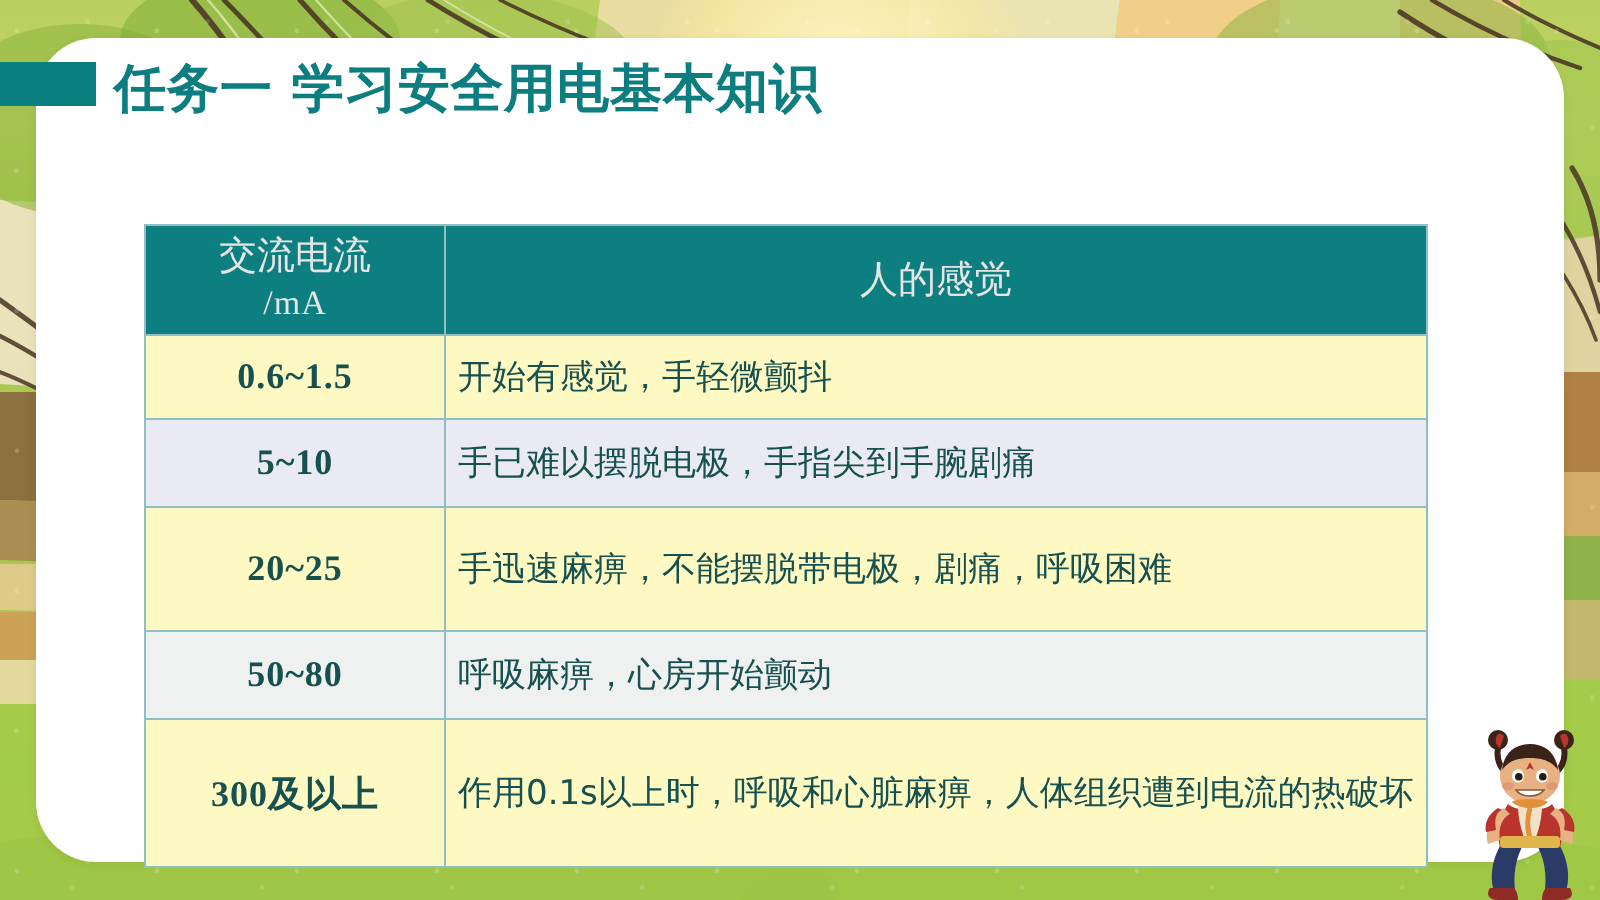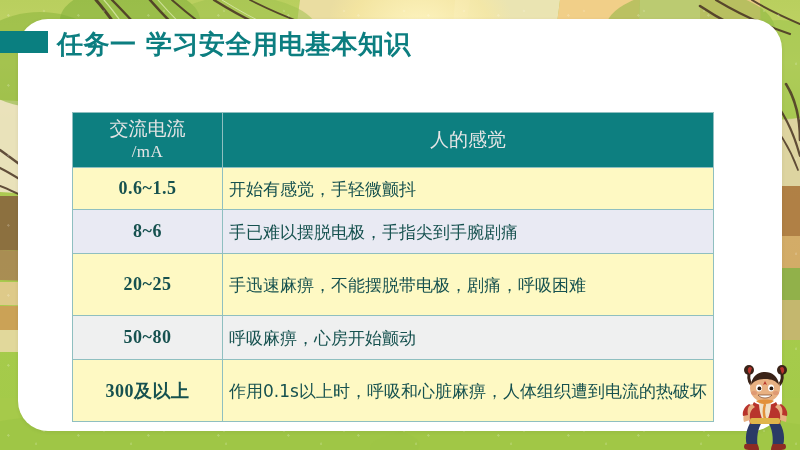--- a/index.html
+++ b/index.html
@@ -166,21 +166,21 @@
     font-family: "DejaVu Sans", "Liberation Sans", sans-serif;
   }
   tr.band-a td { background: #fef9c3; }
   tr.band-b td { background: #e9eaf3; }
   tr.band-c td { background: #eff0f0; }
 
   tr.r1 { height: 42px; }
   tr.r2 { height: 44px; }
   tr.r3 { height: 62px; }
   tr.r4 { height: 44px; }
-  tr.r5 { height: 62px; }
+  tr.r5 { height: 74px; }
 
   
   .mascot {
     position: absolute;
     right: 2px;
     bottom: 0px;
     width: 66px;
     height: 96px;
   }
   .mascot svg { display: block; }
@@ -285,21 +285,21 @@
           </th>
           <th class="h-feel">人的感觉</th>
         </tr>
       </thead>
       <tbody>
         <tr class="band-a r1">
           <td class="c-range">0.6~1.5</td>
           <td class="c-desc">开始有感觉，手轻微颤抖</td>
         </tr>
         <tr class="band-b r2">
-          <td class="c-range">8~6</td>
+          <td class="c-range">5~10</td>
           <td class="c-desc">手已难以摆脱电极，手指尖到手腕剧痛</td>
         </tr>
         <tr class="band-a r3">
           <td class="c-range">20~25</td>
           <td class="c-desc">手迅速麻痹，不能摆脱带电极，剧痛，呼吸困难</td>
         </tr>
         <tr class="band-c r4">
           <td class="c-range">50~80</td>
           <td class="c-desc">呼吸麻痹，心房开始颤动</td>
         </tr>

